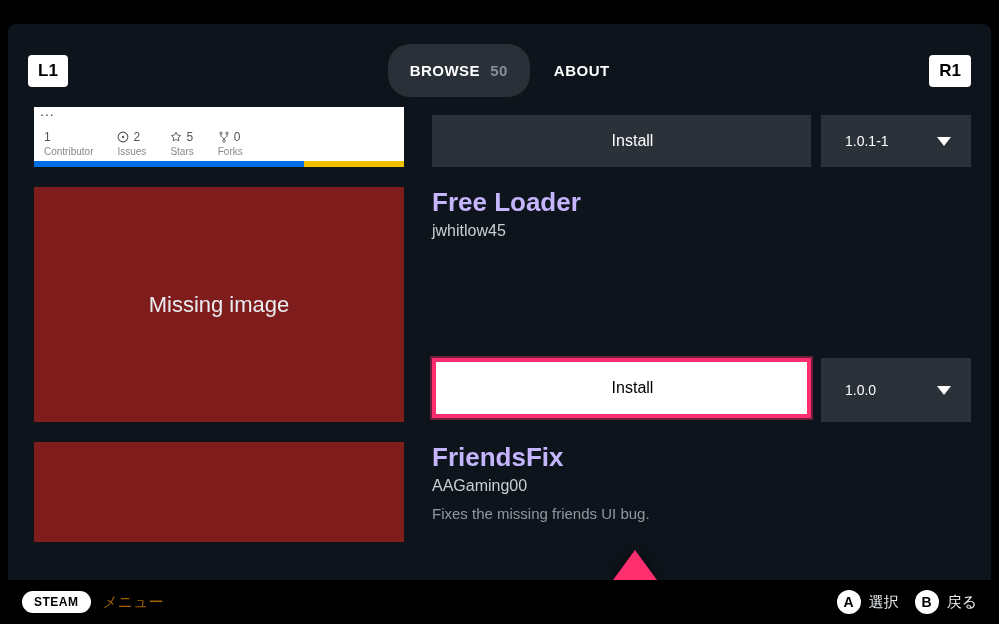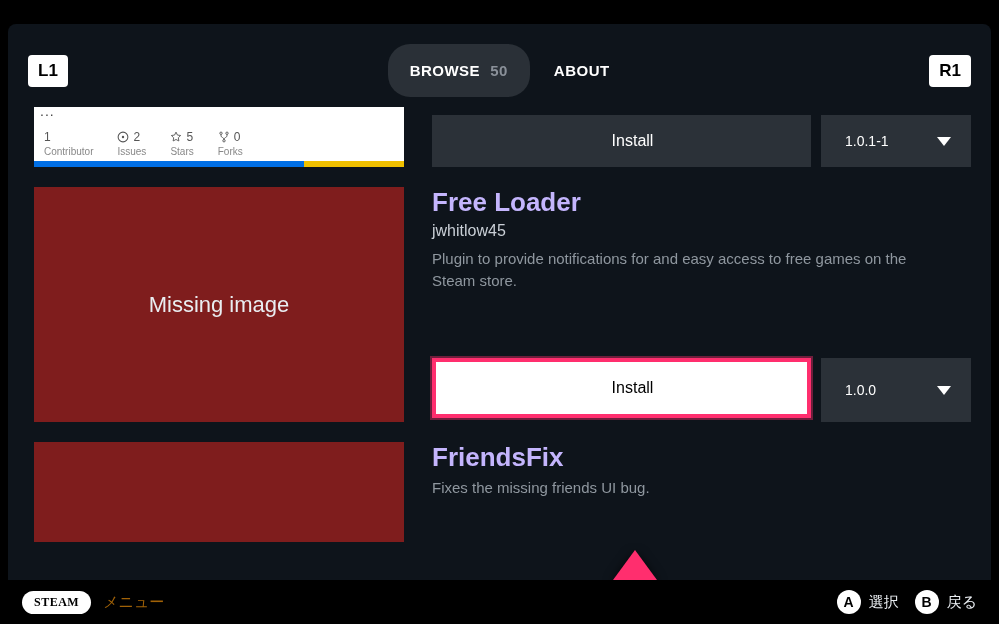--- a/index.html
+++ b/index.html
@@ -42,21 +42,21 @@
   .version-dd.tall { height: 64px; }
   .caret { width: 0; height: 0; border-left: 7px solid transparent; border-right: 7px solid transparent; border-top: 9px solid #fff; }
 
   .arrow-overlay { position: absolute; left: 605px; top: 445px; width: 44px; height: 70px; pointer-events: none; }
   .arrow-shaft { width: 18px; height: 34px; background: #ff2e6e; margin: 0 auto; border-radius: 6px; }
   .arrow-head { width: 0; height: 0; border-left: 22px solid transparent; border-right: 22px solid transparent; border-bottom: 30px solid #ff2e6e; margin-top: -2px; }
   .arrow-wrap { filter: drop-shadow(0 4px 6px rgba(0,0,0,0.9)); display: flex; flex-direction: column; align-items: center; }
 
   .bottombar { position: absolute; left: 0; right: 0; bottom: 0; height: 44px; background: #000; display: flex; align-items: center; justify-content: space-between; padding: 0 22px; z-index: 50; }
   .bb-left { display: flex; align-items: center; gap: 12px; }
-  .steam-btn { background: #fff; color: #000; font-weight: 800; font-size: 12px; padding: 4px 12px; border-radius: 14px; letter-spacing: 0.5px; font-family: Liberation Serif, serif; }
+  .steam-btn { background: #fff; color: #000; font-weight: 800; font-size: 12px; padding: 4px 12px; border-radius: 14px; letter-spacing: 0.5px; }
   .menu-jp { color: #a16207; font-size: 15px; }
   .bb-right { display: flex; align-items: center; gap: 16px; }
   .glyph { display: flex; align-items: center; gap: 8px; color: #e9edf1; font-size: 15px; }
   .circle { width: 24px; height: 24px; border-radius: 50%; background: #fff; color: #000; font-weight: 800; font-size: 14px; display: flex; align-items: center; justify-content: center; }
 
   .icon-sm { width:12px; height:12px; display:inline-block; }
 </style>
 </head>
 <body>
 
@@ -131,36 +131,36 @@
             </div>
           </div>
         </div>
       </div>
 
       <div class="row">
         <div class="thumb">Missing image</div>
         <div class="details">
           <div class="title">Free Loader</div>
           <div class="author">jwhitlow45</div>
-          <div class="desc">Plugin to provide notifications for and easy access to free games on the Steam store.</div>
           <div style="flex:1"></div>
           <div class="actions">
             <div class="install-btn highlight">Install</div>
             <div class="version-dd tall">
               <span>1.0.0</span>
               <span class="caret"></span>
             </div>
           </div>
         </div>
       </div>
 
       <div class="row">
         <div class="thumb short"></div>
         <div class="details">
           <div class="title">FriendsFix</div>
+          <div class="author">AAGaming00</div>
           <div class="desc">Fixes the missing friends UI bug.</div>
         </div>
       </div>
 
       <div class="arrow-overlay">
         <div class="arrow-wrap">
           <div class="arrow-head"></div>
           <div class="arrow-shaft"></div>
         </div>
       </div>

